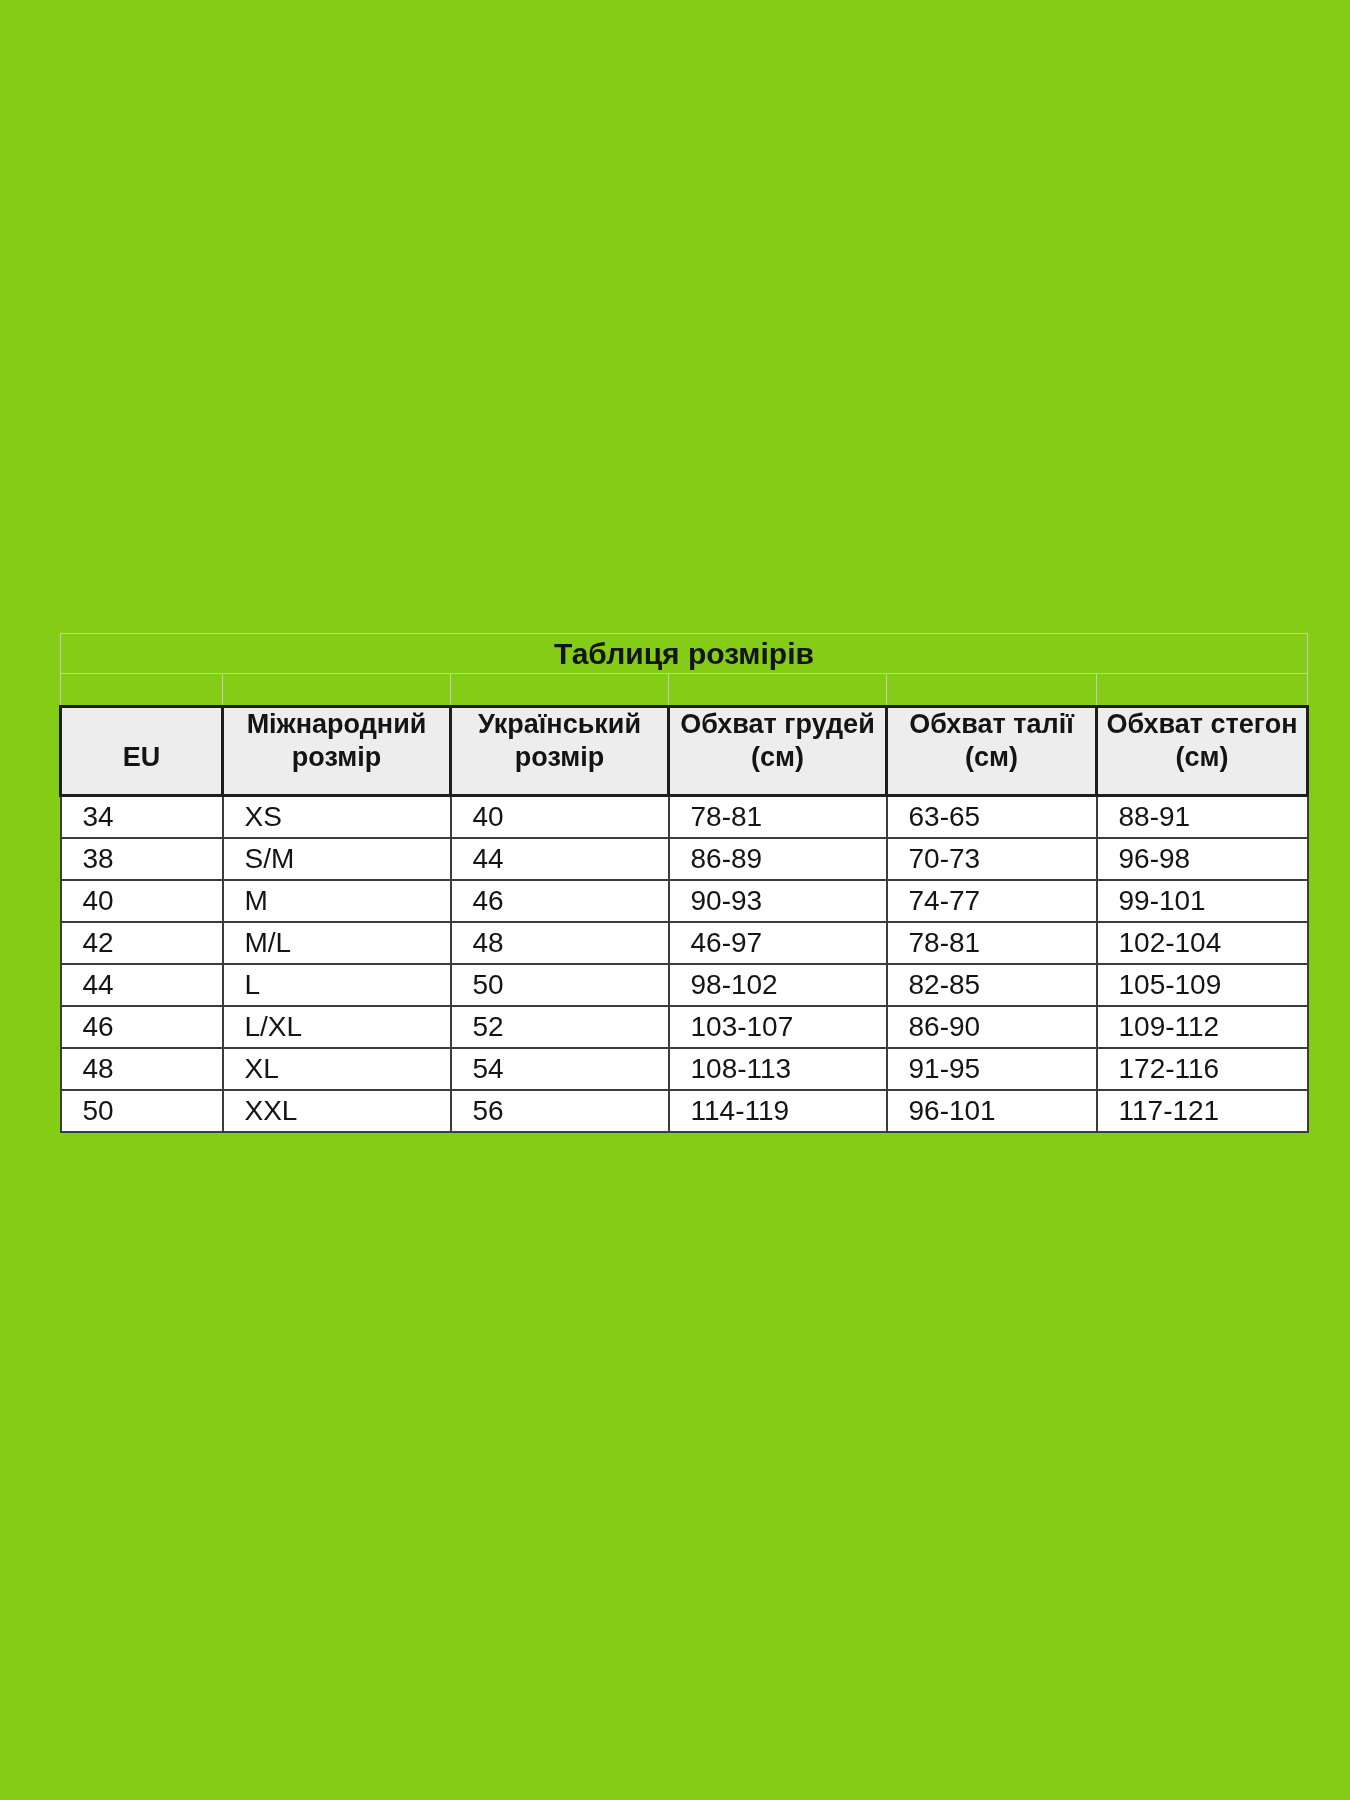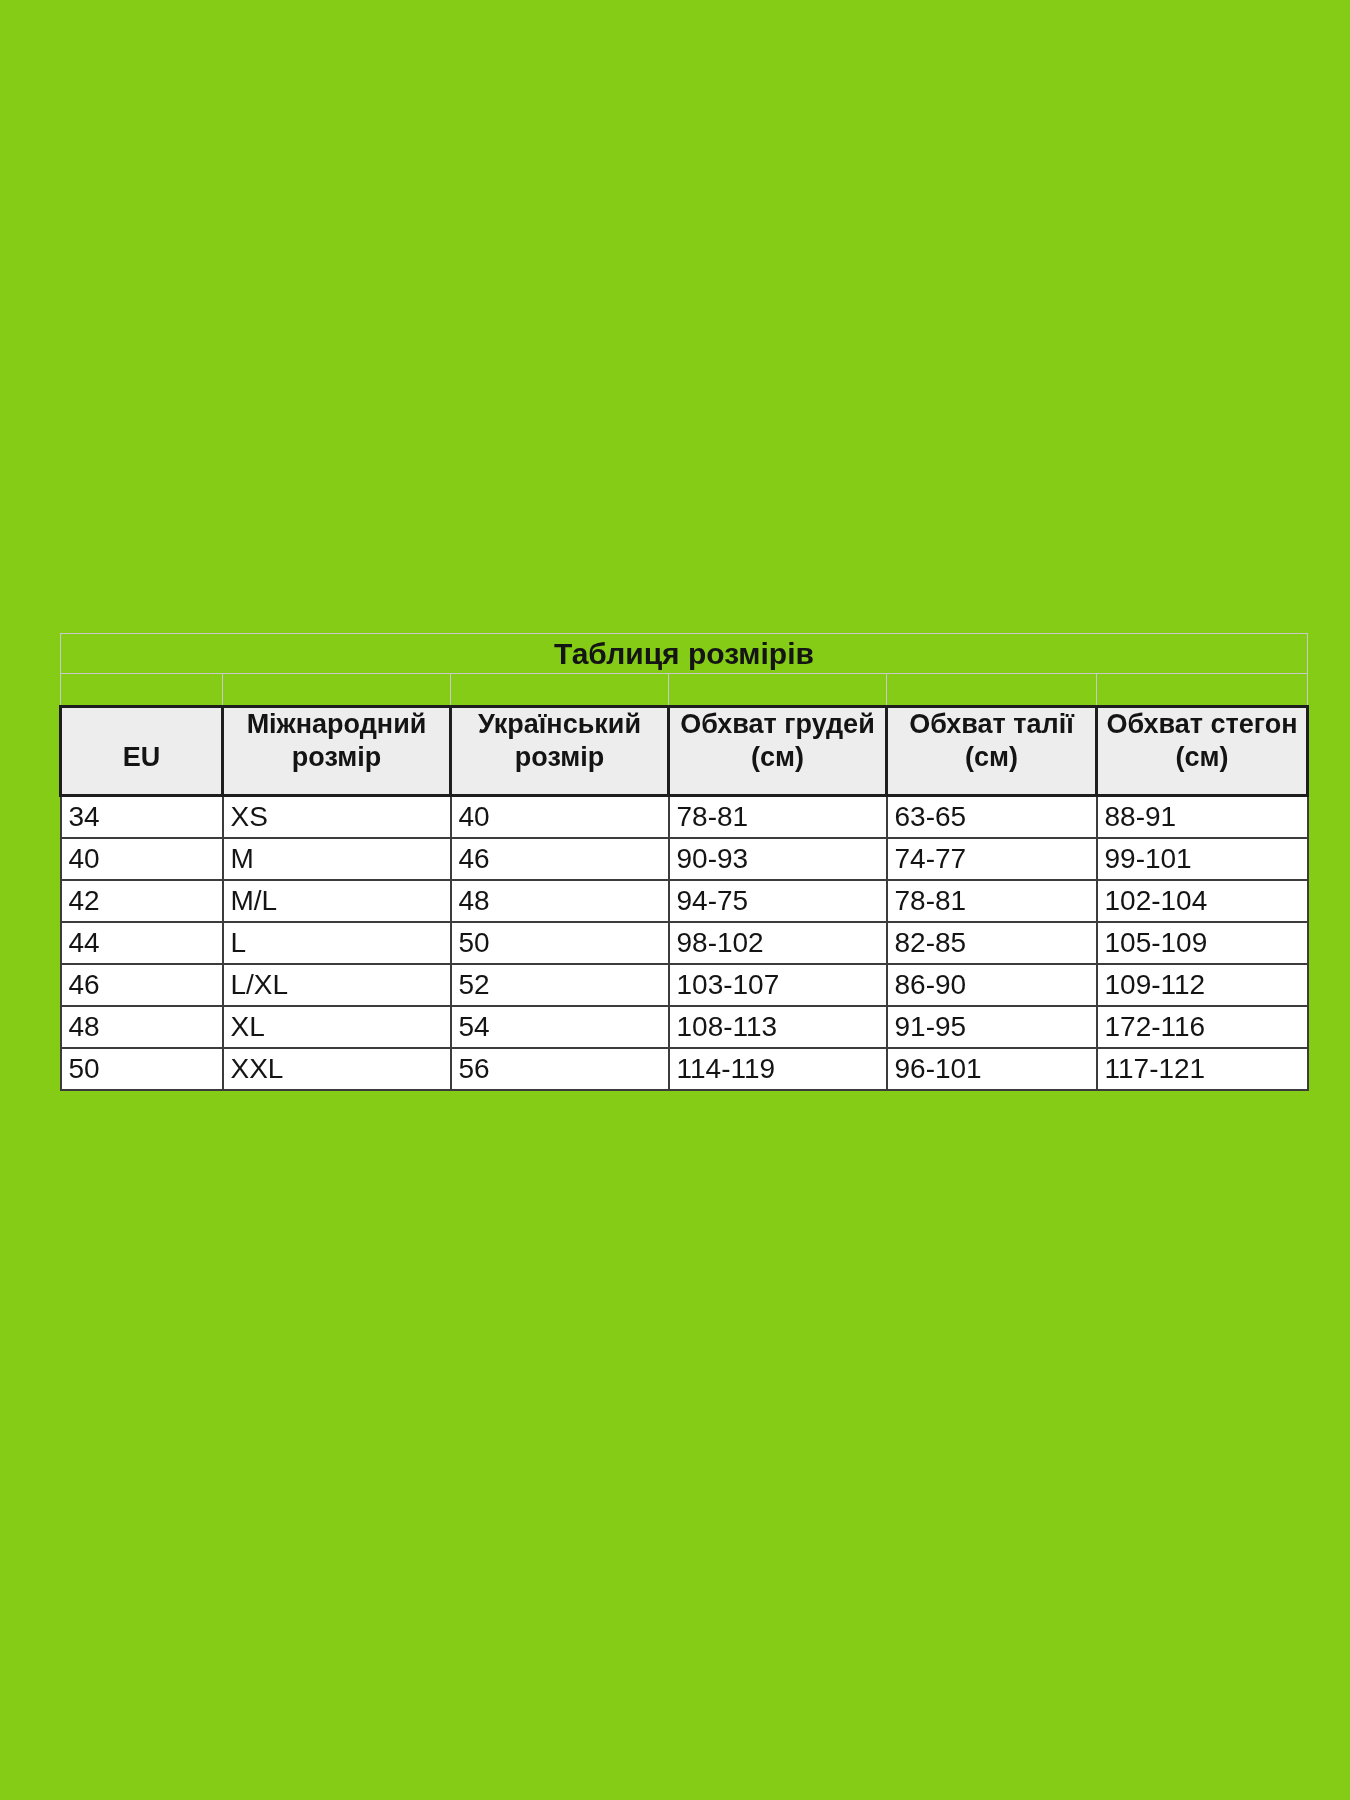--- a/index.html
+++ b/index.html
@@ -48,21 +48,21 @@
     vertical-align: bottom;
     padding: 0 4px 20px 4px;
   }
   td.data-cell {
     height: 42px;
     border: 2px solid #3c3c3c;
     background: #ffffff;
     font-size: 28px;
     text-align: left;
     vertical-align: middle;
-    padding: 0 4px 0 7px;
+    padding: 0 4px 0 21px;
     white-space: nowrap;
   }
 </style>
 </head>
 <body>
 
 <div class="canvas">
   <table class="size-table">
     <colgroup>
       <col style="width:162px">
@@ -99,35 +99,43 @@
     <tr class="data-row">
       <td class="data-cell">34</td>
       <td class="data-cell">XS</td>
       <td class="data-cell">40</td>
       <td class="data-cell">78-81</td>
       <td class="data-cell">63-65</td>
       <td class="data-cell">88-91</td>
     </tr>
 
 
+    <tr class="data-row">
+      <td class="data-cell">38</td>
+      <td class="data-cell">S/M</td>
+      <td class="data-cell">44</td>
+      <td class="data-cell">86-89</td>
+      <td class="data-cell">70-73</td>
+      <td class="data-cell">96-98</td>
+    </tr>
 
     <tr class="data-row">
       <td class="data-cell">40</td>
       <td class="data-cell">M</td>
       <td class="data-cell">46</td>
       <td class="data-cell">90-93</td>
       <td class="data-cell">74-77</td>
       <td class="data-cell">99-101</td>
     </tr>
 
     <tr class="data-row">
       <td class="data-cell">42</td>
       <td class="data-cell">M/L</td>
       <td class="data-cell">48</td>
-      <td class="data-cell">94-75</td>
+      <td class="data-cell">46-97</td>
       <td class="data-cell">78-81</td>
       <td class="data-cell">102-104</td>
     </tr>
 
     <tr class="data-row">
       <td class="data-cell">44</td>
       <td class="data-cell">L</td>
       <td class="data-cell">50</td>
       <td class="data-cell">98-102</td>
       <td class="data-cell">82-85</td>

